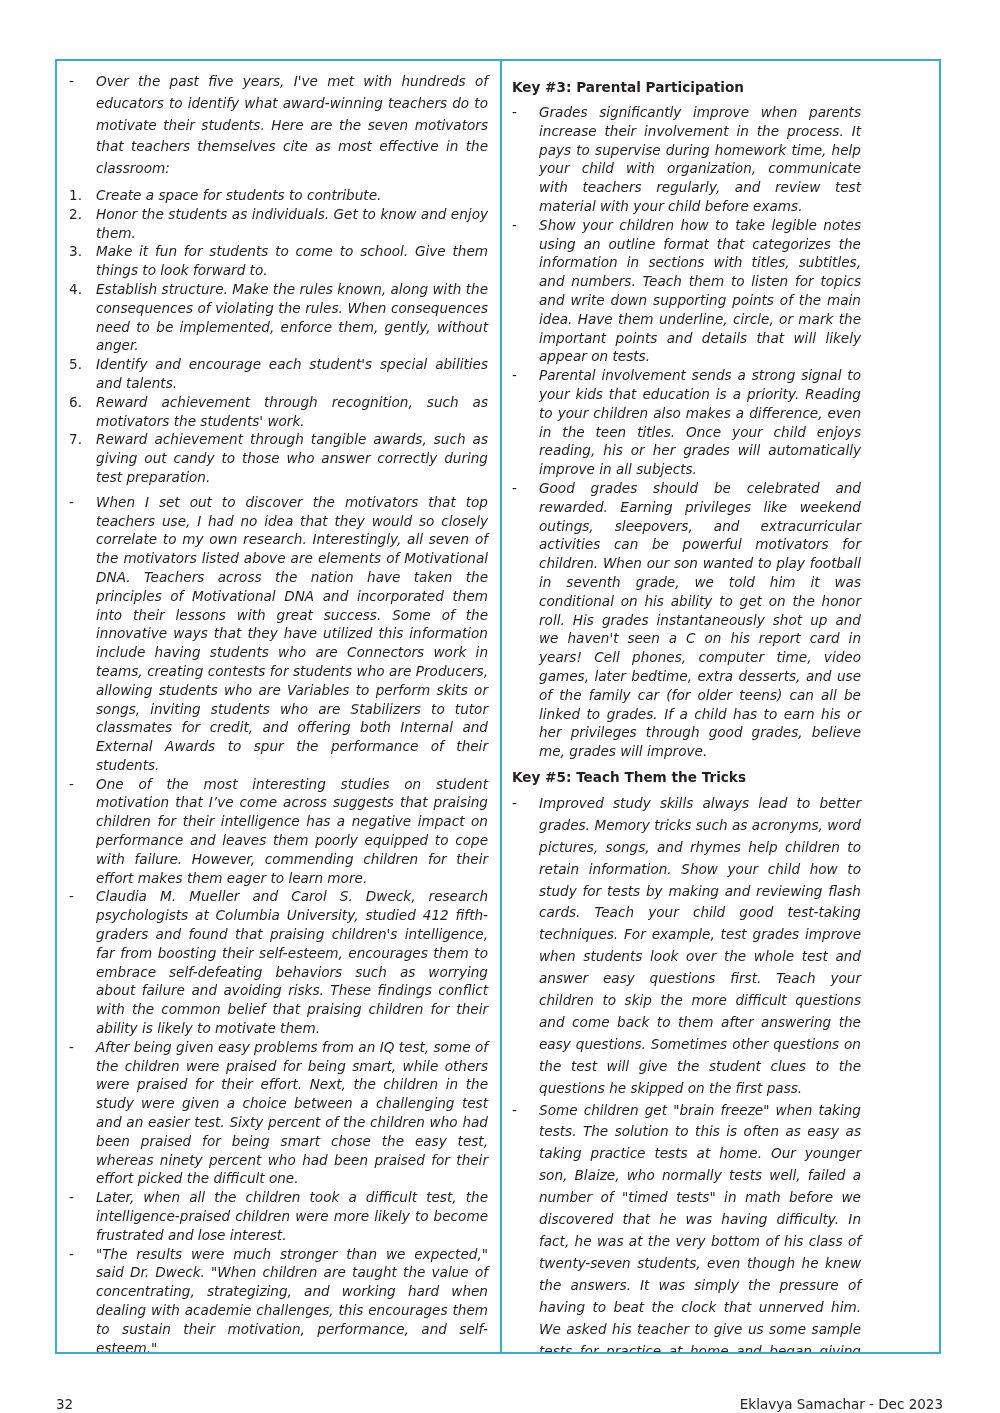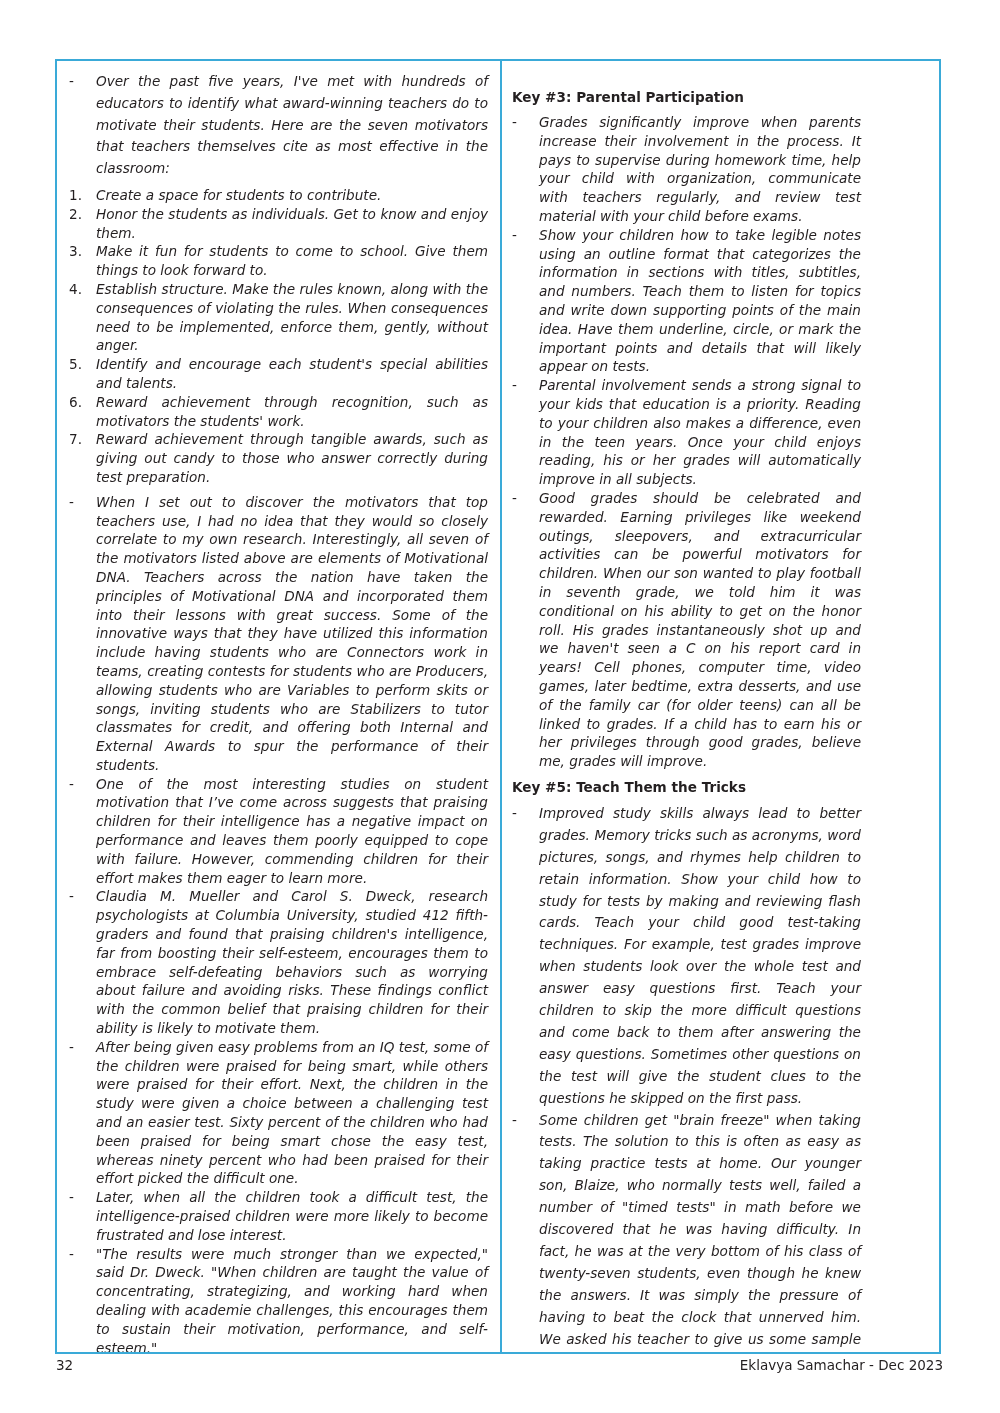--- a/index.html
+++ b/index.html
@@ -2,30 +2,30 @@
 <html><head>
 <meta charset="utf-8">
 <style>
   html, body { margin: 0; padding: 0; background: #ffffff; }
   body { width: 1000px; height: 1413px; position: relative; overflow: hidden;
          font-family: "DejaVu Sans", "Liberation Sans", sans-serif; color: #231f20; }
   .frame { position: absolute; left: 55px; top: 59px; width: 886px; height: 1295px;
            border: 2px solid #3aaad8; box-sizing: border-box; display: flex; }
   .col { box-sizing: border-box; position: relative; overflow: hidden; }
   .col-left { width: 445px; border-right: 2px solid #3aaad8; padding: 10px 12px 0 12px; }
-  .col-right { width: 369px; padding: 22px 10px 0 10px; }
+  .col-right { width: 369px; padding: 12px 10px 0 10px; }
   .heading { font-weight: bold; font-size: 13.6px; line-height: 20px; margin: 4px 0 6px 0; color: #231f20; }
   .item { display: flex; font-size: 13.6px; text-align: justify; margin: 0; }
   .item .marker { flex: 0 0 27px; }
   .item .text { flex: 1 1 auto; font-style: italic; }
   .lh-loose { line-height: 21.8px; }
   .lh-tight { line-height: 18.8px; }
   .lh-mid { line-height: 21.9px; }
   .gap { margin-top: 6px; }
-  .footer { position: absolute; top: 1357px; font-size: 13.5px; color: #231f20; }
+  .footer { position: absolute; top: 1396px; font-size: 13.5px; color: #231f20; }
   .page-num { left: 56px; }
   .mag-name { right: 57px; }
 </style>
 </head>
 <body>
 
 <div class="frame">
   <div class="col col-left">
     <div class="item lh-loose">
       <span class="marker">-</span>
@@ -93,21 +93,21 @@
     <div class="item lh-tight">
       <span class="marker">-</span>
       <span class="text">Grades significantly improve when parents increase their involvement in the process. It pays to supervise during homework time, help your child with organization, communicate with teachers regularly, and review test material with your child before exams.</span>
     </div>
     <div class="item lh-tight">
       <span class="marker">-</span>
       <span class="text">Show your children how to take legible notes using an outline format that categorizes the information in sections with titles, subtitles, and numbers. Teach them to listen for topics and write down supporting points of the main idea. Have them underline, circle, or mark the important points and details that will likely appear on tests.</span>
     </div>
     <div class="item lh-tight">
       <span class="marker">-</span>
-      <span class="text">Parental involvement sends a strong signal to your kids that education is a priority. Reading to your children also makes a difference, even in the teen years. Once your child enjoys reading, his or her grades will automatically improve in all subjects.</span>
+      <span class="text">Parental involvement sends a strong signal to your kids that education is a priority. Reading to your children also makes a difference, even in the teen titles. Once your child enjoys reading, his or her grades will automatically improve in all subjects.</span>
     </div>
 
     <div class="item lh-tight">
       <span class="marker">-</span>
       <span class="text">Good grades should be celebrated and rewarded. Earning privileges like weekend outings, sleepovers, and extracurricular activities can be powerful motivators for children. When our son wanted to play football in seventh grade, we told him it was conditional on his ability to get on the honor roll. His grades instantaneously shot up and we haven't seen a C on his report card in years! Cell phones, computer time, video games, later bedtime, extra desserts, and use of the family car (for older teens) can all be linked to grades. If a child has to earn his or her privileges through good grades, believe me, grades will improve.</span>
     </div>
 
     <div class="heading gap">Key #5: Teach Them the Tricks</div>
     <div class="item lh-mid">
       <span class="marker">-</span>

